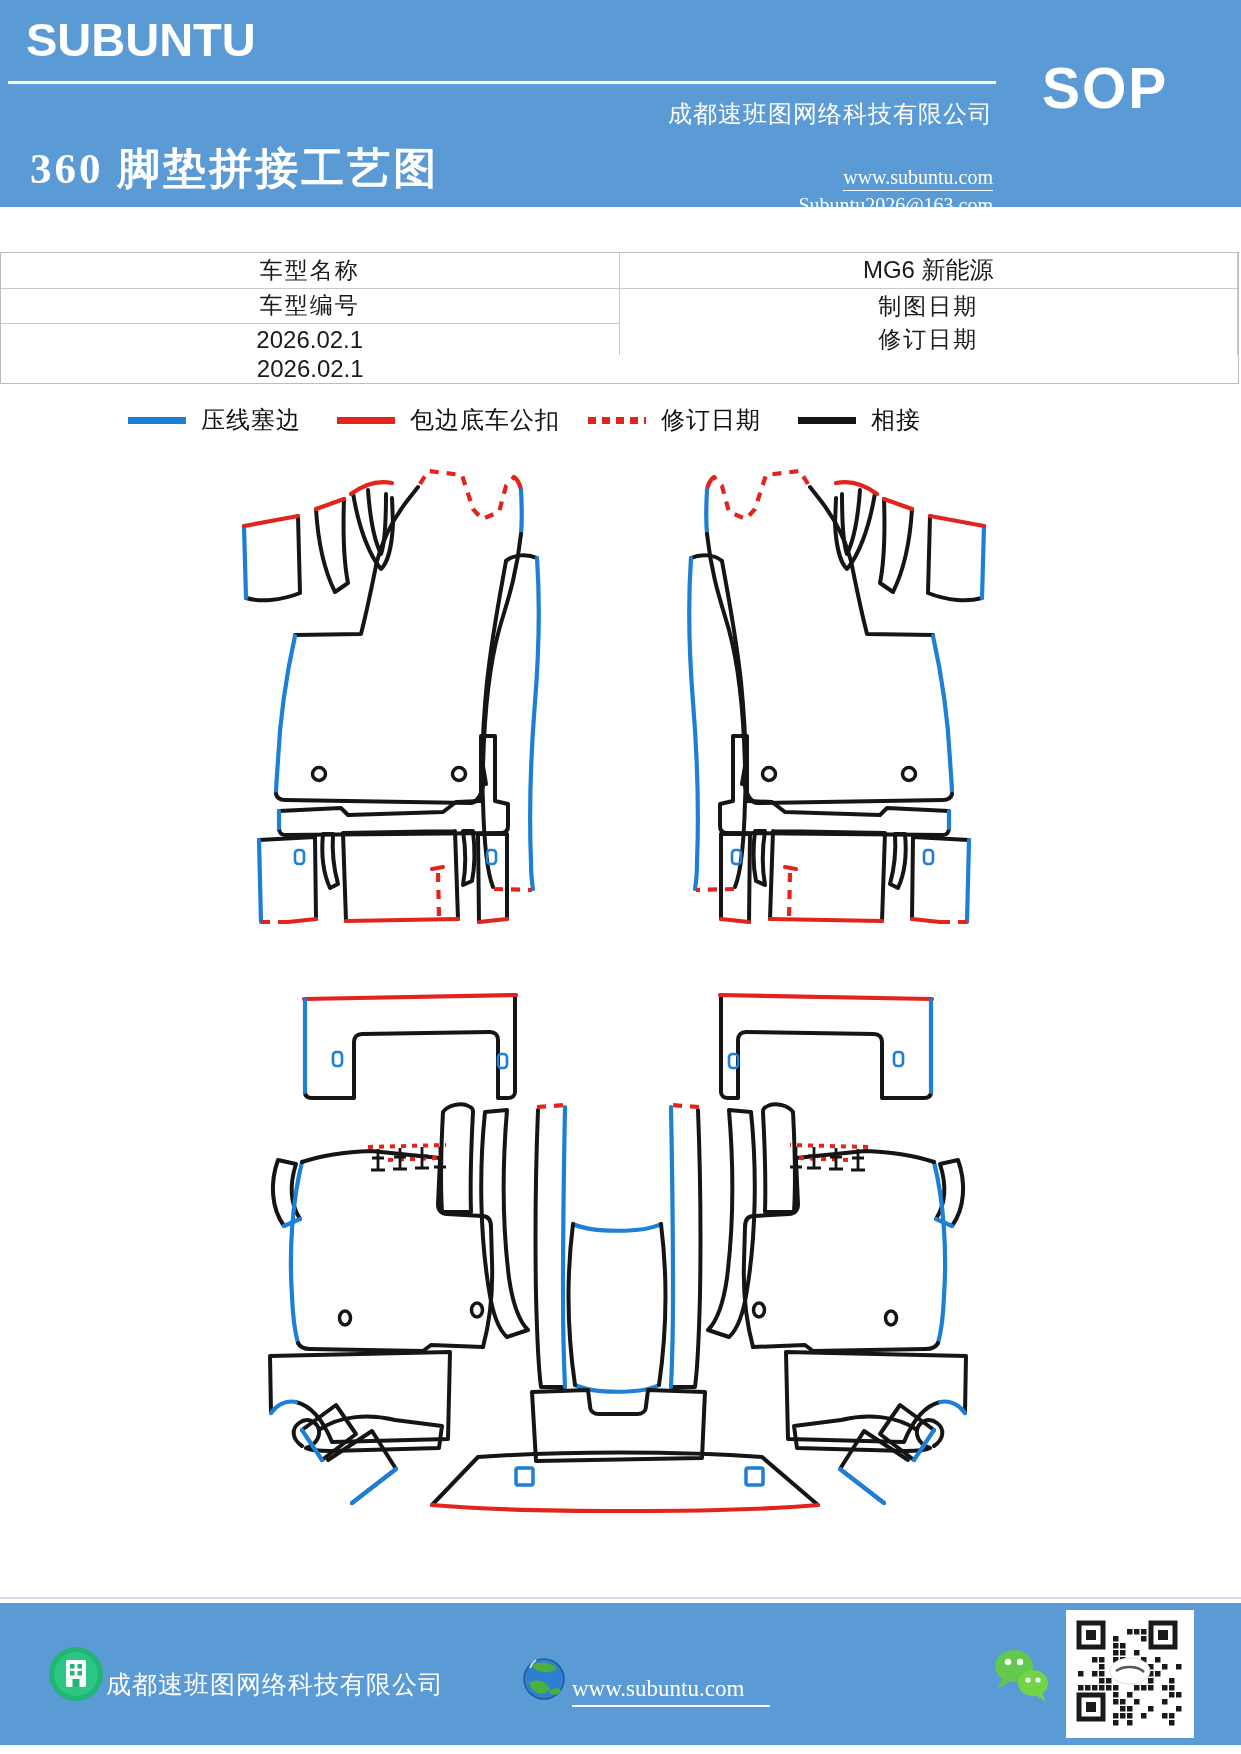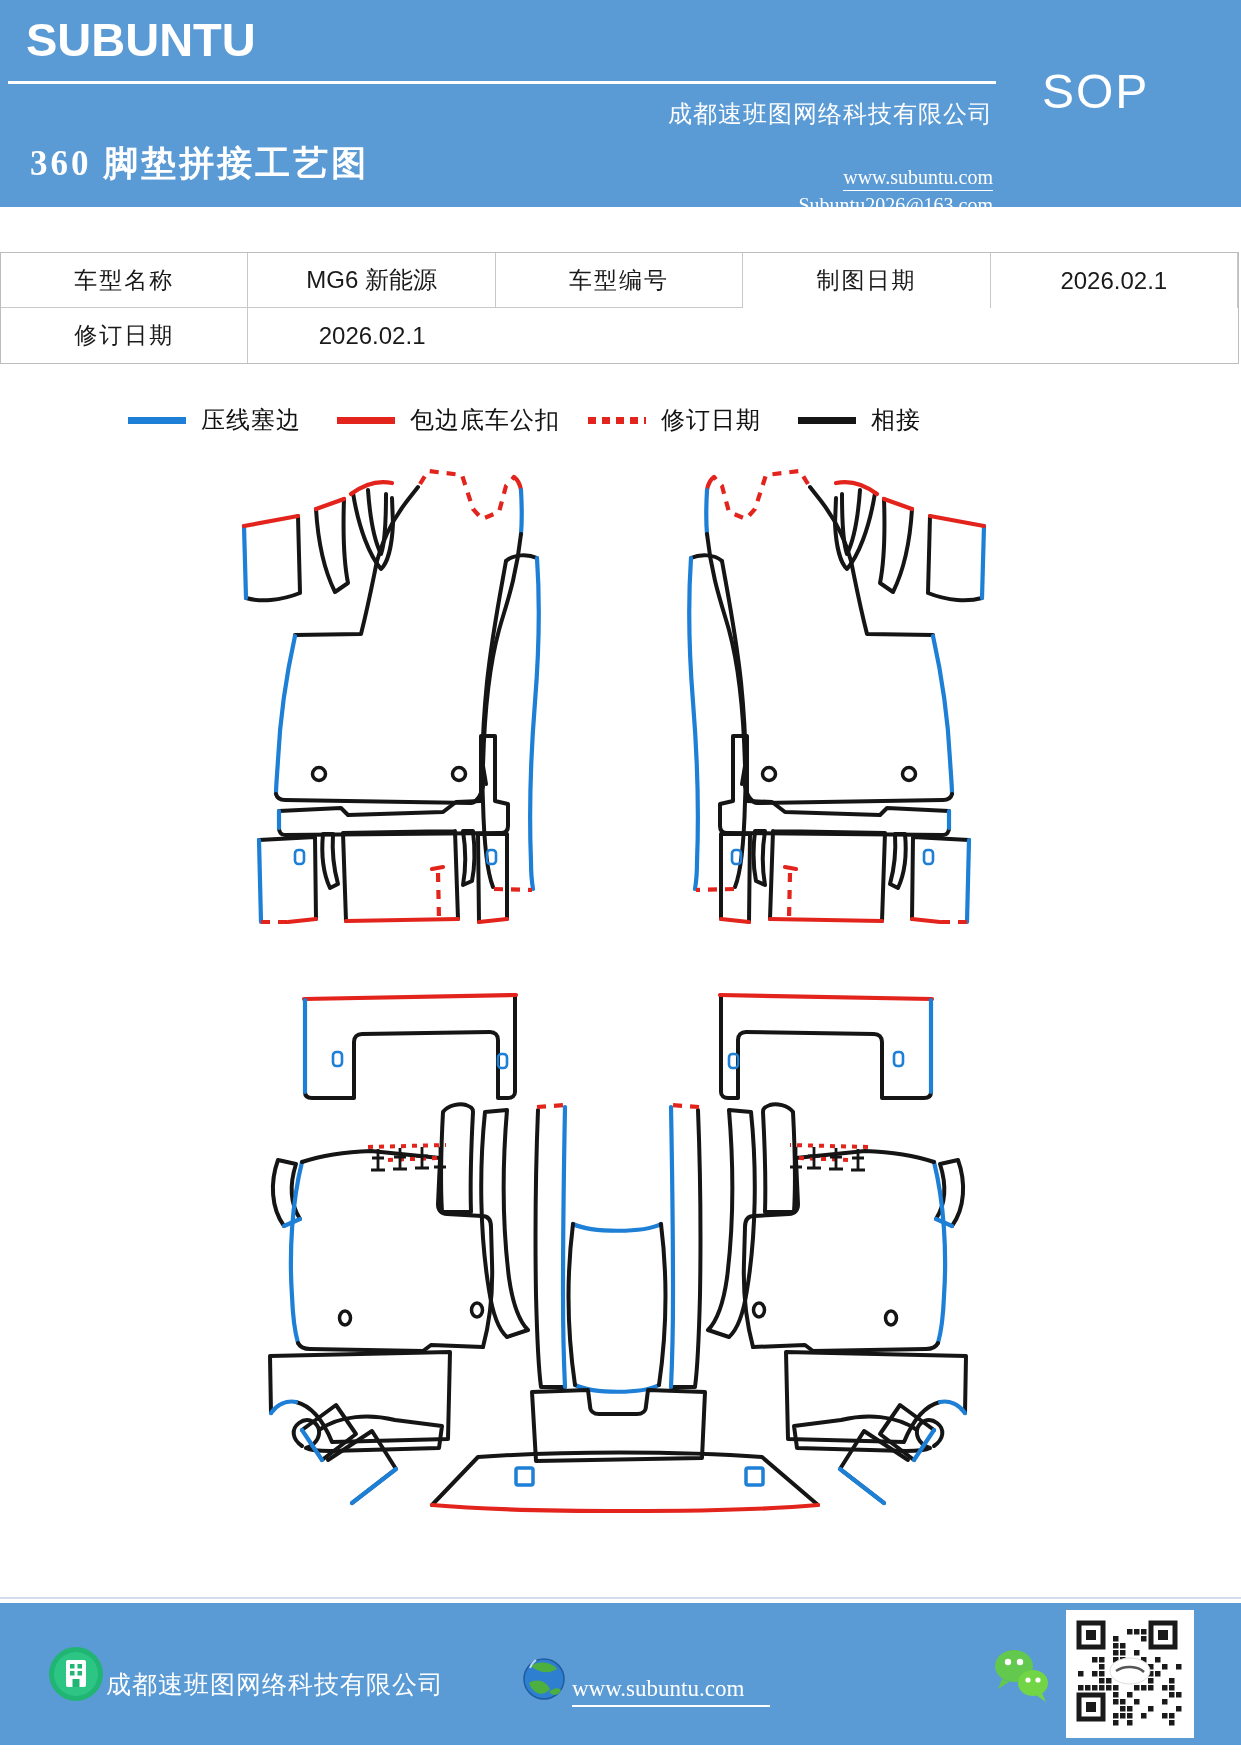--- a/index.html
+++ b/index.html
@@ -4,34 +4,34 @@
 <style>
   html,body{margin:0;padding:0;background:#888;}
   .page{position:relative;width:1241px;height:1754px;background:#ffffff;margin:0 auto;
         font-family:"Liberation Sans",sans-serif;overflow:hidden;}
 
   
   .topbar{position:absolute;left:0;top:0;width:1241px;height:207px;background:#5B9BD5;}
   .logo{position:absolute;left:26px;top:12px;color:#fff;font-size:47px;font-weight:800;
         letter-spacing:0px;font-family:"Liberation Sans",sans-serif;}
   .rule{position:absolute;left:8px;top:81px;width:988px;height:3px;background:#fff;}
-  .doc-title{position:absolute;left:30px;top:140px;color:#fff;font-size:35px;font-weight:700;
+  .doc-title{position:absolute;left:30px;top:140px;color:#fff;font-size:43px;font-weight:700;
         letter-spacing:3px;font-family:"Liberation Serif",serif;}
   .hdr-company{position:absolute;right:248px;top:98px;color:#fff;font-size:24px;
         font-family:"Liberation Serif",serif;letter-spacing:1px;}
   .hdr-site{position:absolute;right:248px;top:166px;color:#fff;font-size:20px;
         font-family:"Liberation Serif",serif;border-bottom:1.5px solid #fff;padding-bottom:1px;}
   .hdr-mail{position:absolute;right:248px;top:194px;color:#fff;font-size:20px;
         font-family:"Liberation Serif",serif;text-align:right;}
-  .sop{position:absolute;left:1042px;top:64px;color:#fff;font-size:48px;font-weight:400;
+  .sop{position:absolute;left:1042px;top:55px;color:#fff;font-size:57px;font-weight:700;
         letter-spacing:2px;font-family:"Liberation Sans",sans-serif;}
 
   
-  .info-table{position:absolute;left:0;top:252px;width:1239px;height:112px;background:#fff;
-        display:grid;grid-template-columns:repeat(5,1fr);grid-template-rows:1fr 1fr;
+  .info-table{position:absolute;left:0;top:252px;width:1239px;height:132px;background:#fff;
+        display:grid;grid-template-columns:repeat(2,1fr);grid-template-rows:1fr 1fr;
         border:1.5px solid #bdbdbd;box-sizing:border-box;}
   .cell{display:flex;align-items:center;justify-content:center;border-right:1.5px solid #c9c9c9;
         box-sizing:border-box;color:#1a1a1a;}
   .cell.last{border-right:none;}
   .cell.r1{border-bottom:1.5px solid #c9c9c9;}
   .cell.hd{font-family:"Liberation Serif",serif;font-size:23px;letter-spacing:2px;}
   .cell.val{font-family:"Liberation Sans",sans-serif;font-size:24px;}
 
   
   .legend{position:absolute;left:0;top:404px;width:1241px;height:40px;}

